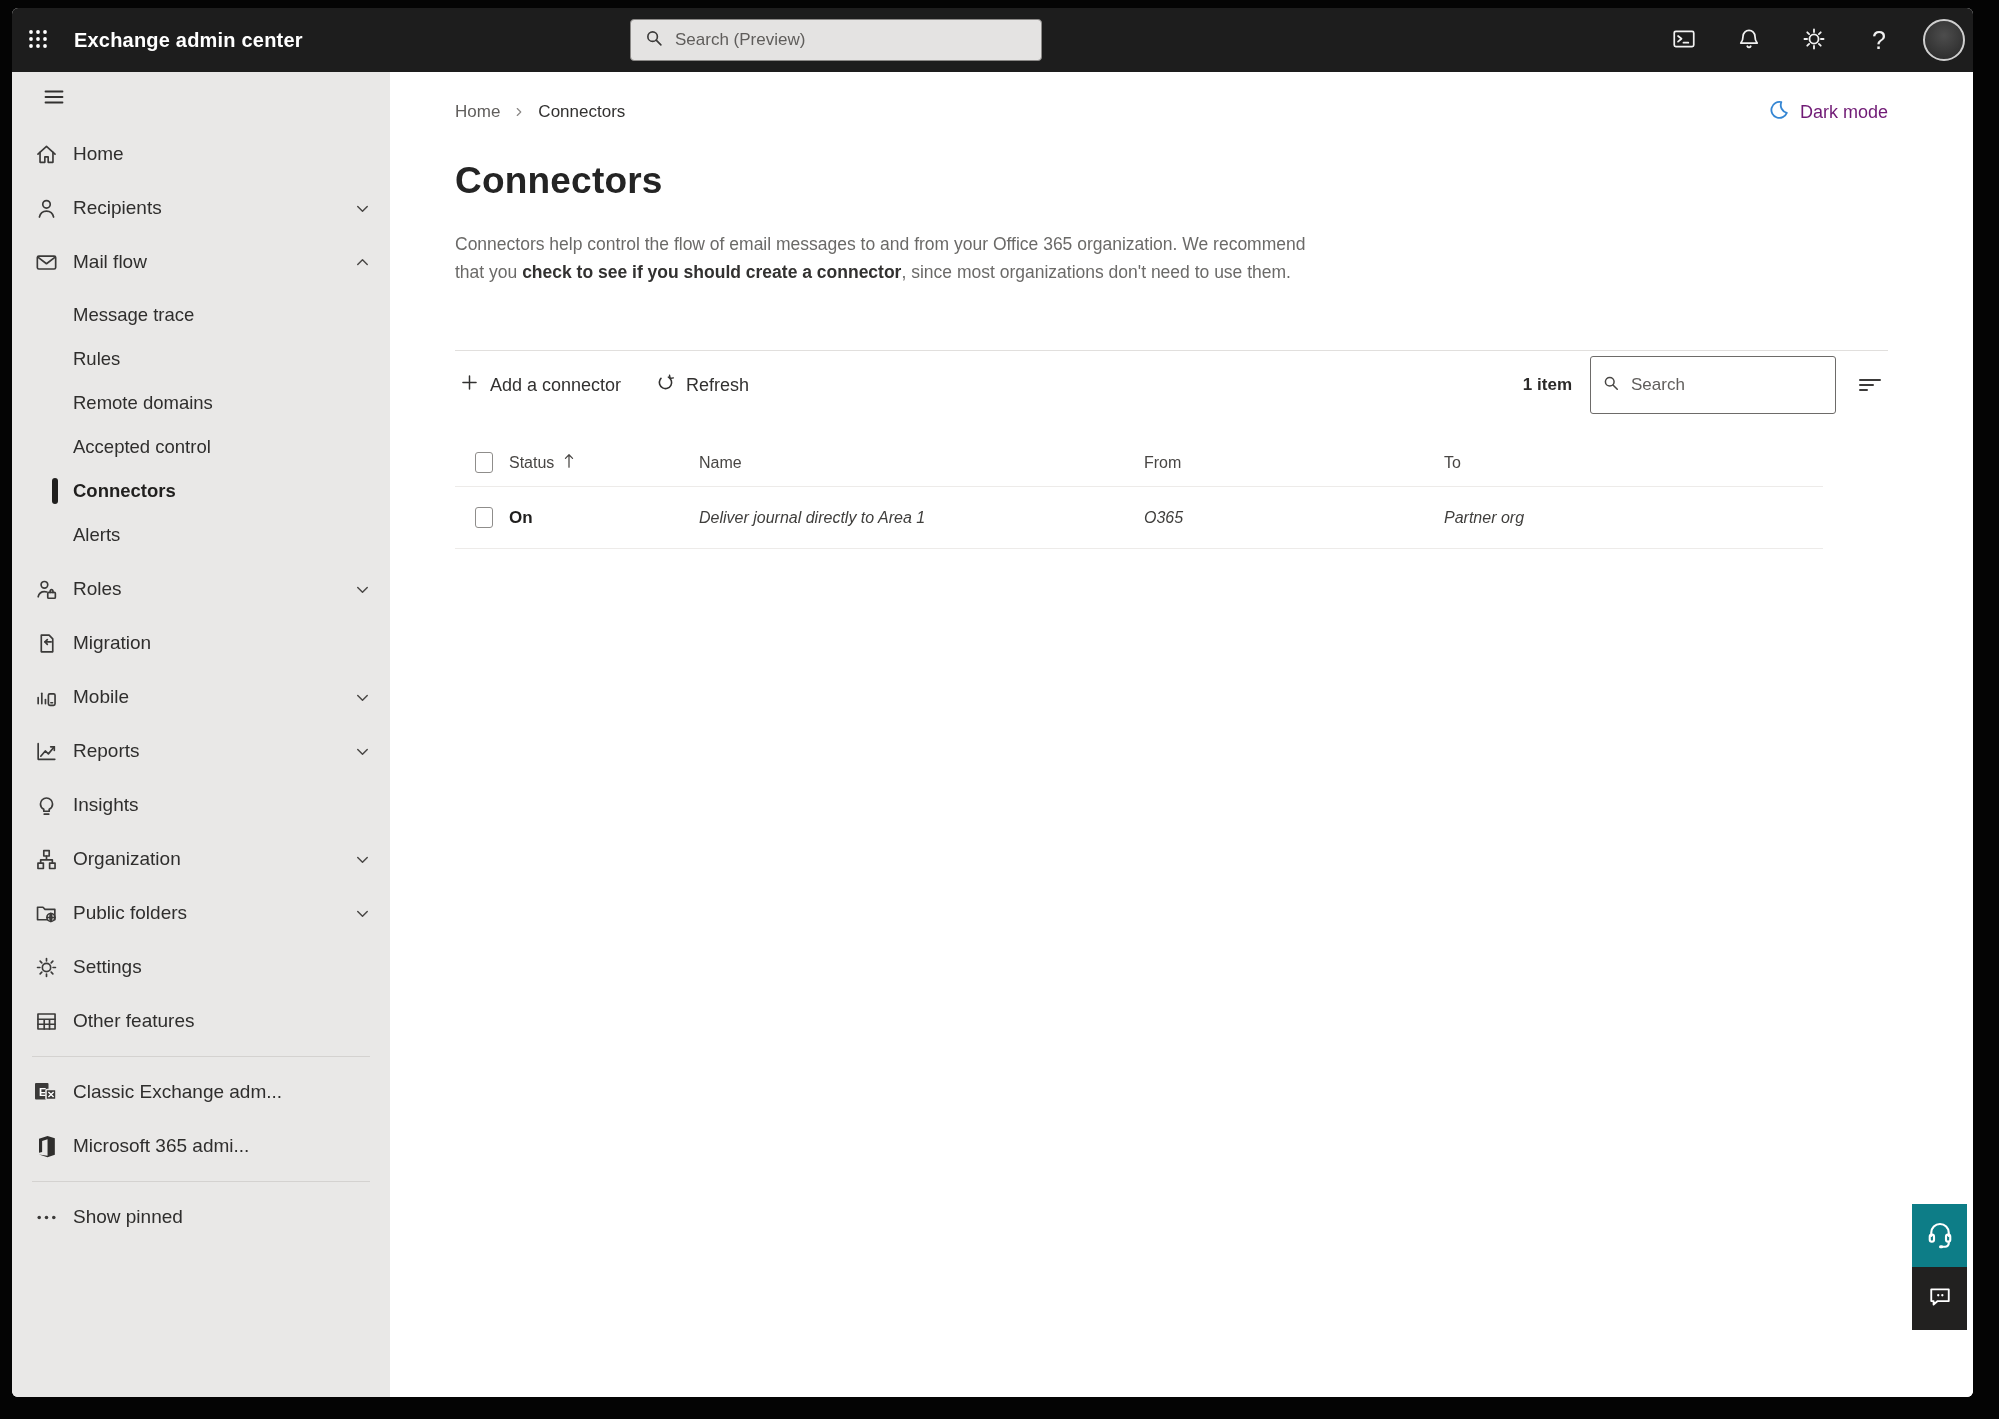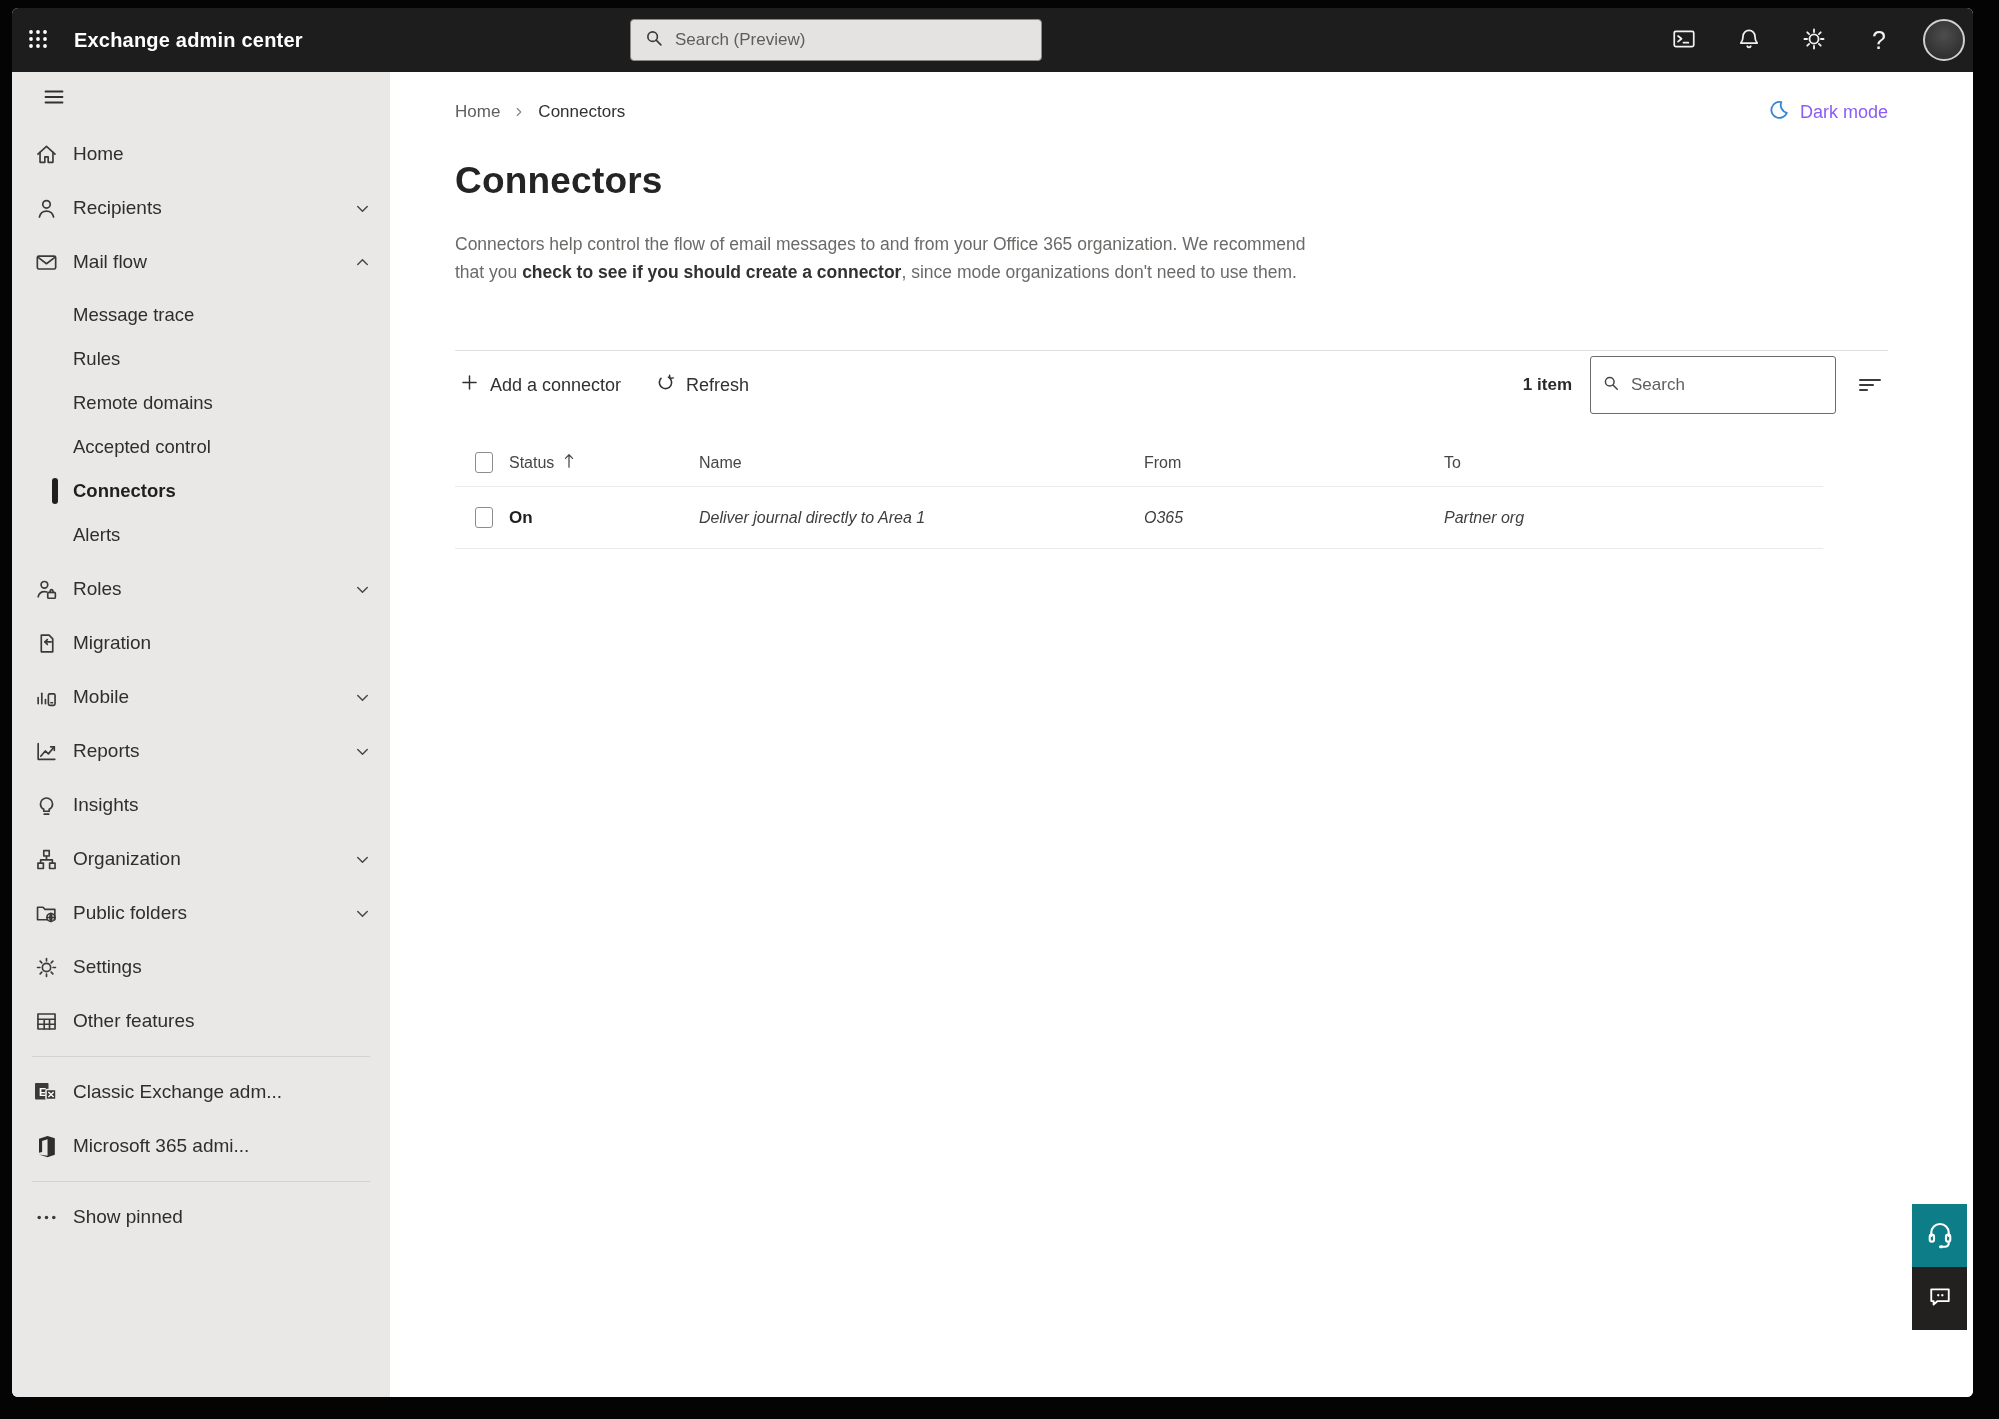--- a/index.html
+++ b/index.html
@@ -50,21 +50,21 @@
   .nav-chev{margin-left:auto;display:flex;align-items:center;}
   .nav-divider{height:1px;background:#d4d2d0;margin:8px 20px;}
 
   
   .content{flex:1;background:#fff;padding:20px 85px 0 65px;position:relative;}
   .crumb-row{height:40px;display:flex;align-items:center;}
   .crumb{font-size:17px;color:var(--ink-soft);cursor:pointer;}
   .crumb.current{color:var(--ink);font-weight:500;cursor:default;}
   .crumb-sep{margin:0 12px;display:flex;align-items:center;color:#8a8886;}
   .darkmode{margin-left:auto;display:flex;align-items:center;gap:10px;cursor:pointer;}
-  .darkmode-label{font-size:18px;color:#8b5cf6;}
+  .darkmode-label{font-size:18px;color:#701a75;}
 
   .page-title{margin-top:28px;font-size:37px;font-weight:700;color:#242424;letter-spacing:.2px;}
   .page-desc{margin-top:28px;width:870px;font-size:17.5px;line-height:28px;color:#6b6a68;}
   .desc-link{color:var(--ink);font-weight:700;cursor:pointer;}
 
   .section-divider{margin-top:64px;height:1px;background:var(--hairline);}
 
   .toolbar{height:68px;display:flex;align-items:center;position:relative;}
   .cmd-btn{display:flex;align-items:center;gap:10px;background:none;border:none;cursor:pointer;font-size:18px;color:var(--ink);font-family:"Liberation Sans",sans-serif;padding:6px 4px;}
   .cmd-btn + .cmd-btn{margin-left:26px;}
@@ -399,21 +399,21 @@
             <svg width="22" height="22" viewBox="0 0 24 24" fill="none" stroke="#3586d3" stroke-width="2" stroke-linecap="round" stroke-linejoin="round">
               <path d="M14.5 3.5a8.7 8.7 0 1 0 6 11.6 8.7 8.7 0 0 1-6-11.6z"></path>
             </svg>
           </span>
           <span class="darkmode-label">Dark mode</span>
         </div>
       </div>
 
       <h1 class="page-title">Connectors</h1>
 
-      <p class="page-desc"><span>Connectors help control the flow of email messages to and from your Office 365 organization. We recommend that you </span><span class="desc-link">check to see if you should create a connector</span><span>, since mode organizations don't need to use them.</span></p>
+      <p class="page-desc"><span>Connectors help control the flow of email messages to and from your Office 365 organization. We recommend that you </span><span class="desc-link">check to see if you should create a connector</span><span>, since most organizations don't need to use them.</span></p>
 
       <div class="section-divider"></div>
 
       <div class="toolbar">
         <button class="cmd-btn">
           <span>
             <svg width="21" height="21" viewBox="0 0 24 24" fill="none" stroke="#323130" stroke-width="1.7" stroke-linecap="round">
                 <path d="M12 4.5v15M4.5 12h15"></path>
               </svg>
           </span>

